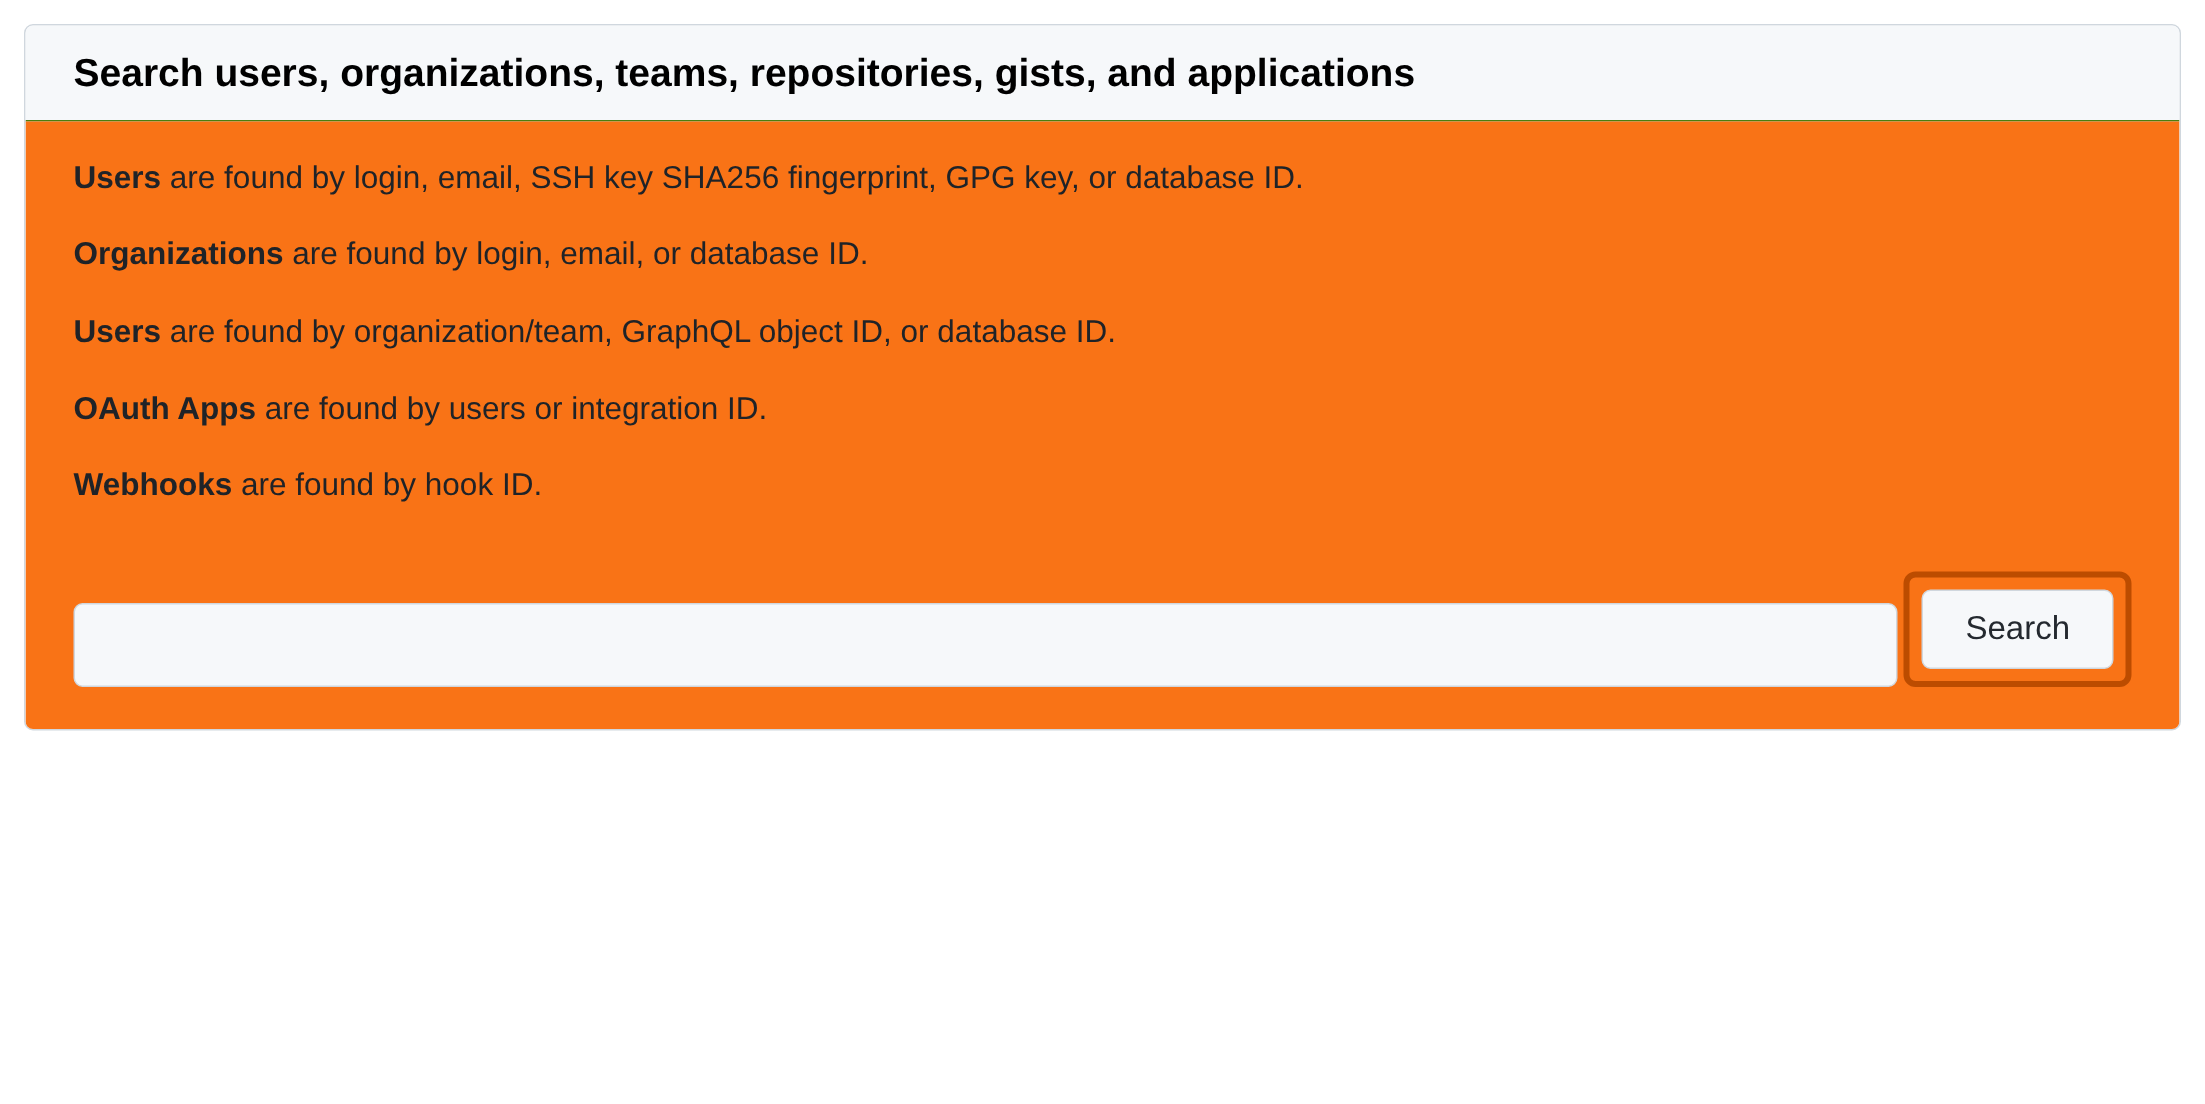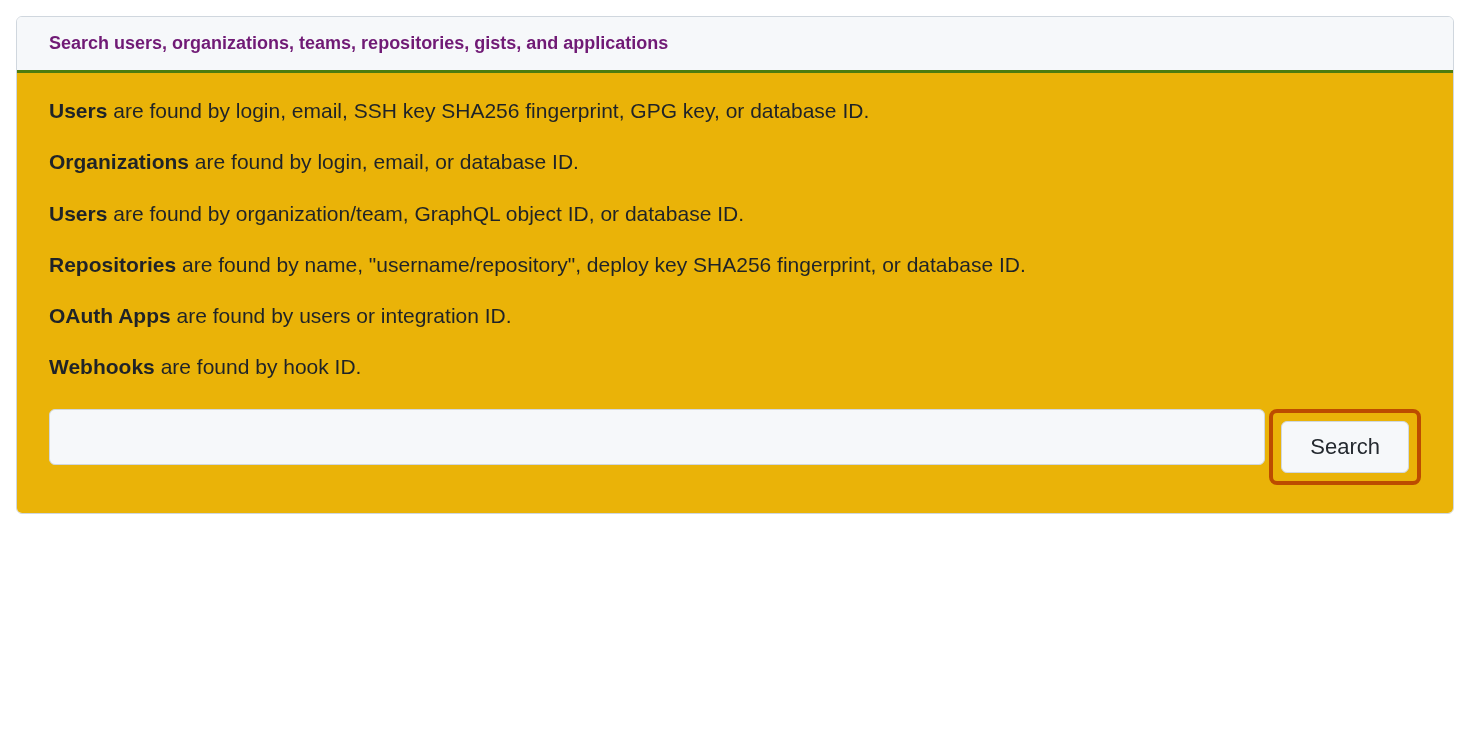--- a/index.html
+++ b/index.html
@@ -13,45 +13,45 @@
       background: #ffffff;
       color: #1f2328;
     }
     .panel {
       border: 1px solid #d0d7de;
       border-radius: 6px;
       overflow: hidden;
     }
     .panel-header {
       background: #f6f8fa;
-      border-bottom: 3px solid #4d7c0f;
+      border-bottom: 1px solid #4d7c0f;
       padding: 16px 32px;
-      font-size: 18px;
+      font-size: 26px;
       font-weight: 600;
-      color: #701a75;
+      color: #000000;
     }
     .panel-body {
       padding: 24px 32px 28px 32px;
-      background: #eab308;
+      background: #f97316;
     }
     .help-line {
       font-size: 21px;
       color: #1f2328;
       margin-bottom: 24px;
       line-height: 1.3;
     }
     .help-line:last-of-type {
-      margin-bottom: 28px;
+      margin-bottom: 44px;
     }
     .help-line .b {
       font-weight: 600;
     }
     .search-row {
       display: flex;
-      align-items: flex-start;
+      align-items: flex-end;
       gap: 4px;
     }
     .search-input {
       flex: 1;
       height: 56px;
       border: 1px solid #d0d7de;
       border-radius: 6px;
       background: #f6f8fa;
       font-size: 18px;
       padding: 0 14px;
@@ -85,23 +85,20 @@
     <p class="help-line">
       <span class="b">Users</span><span> are found by login, email, SSH key SHA256 fingerprint, GPG key, or database ID.</span>
     </p>
     <p class="help-line">
       <span class="b">Organizations</span><span> are found by login, email, or database ID.</span>
     </p>
     <p class="help-line">
       <span class="b">Users</span><span> are found by organization/team, GraphQL object ID, or database ID.</span>
     </p>
     <p class="help-line">
-      <span class="b">Repositories</span><span> are found by name, "username/repository", deploy key SHA256 fingerprint, or database ID.</span>
-    </p>
-    <p class="help-line">
       <span class="b">OAuth Apps</span><span> are found by users or integration ID.</span>
     </p>
     <p class="help-line">
       <span class="b">Webhooks</span><span> are found by hook ID.</span>
     </p>
 
     <div class="search-row">
       <input type="text" class="search-input" value="" style="">
       <span class="search-button-wrap">
         <button class="search-button">Search</button>

